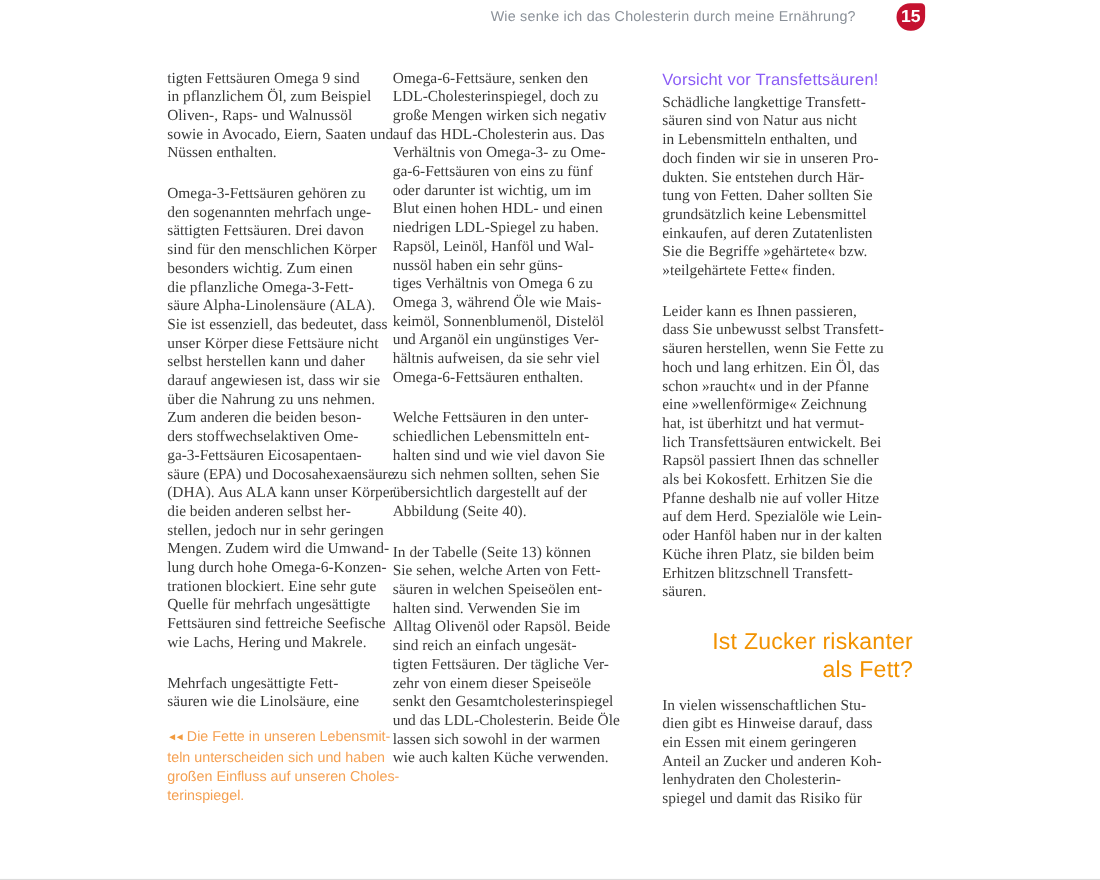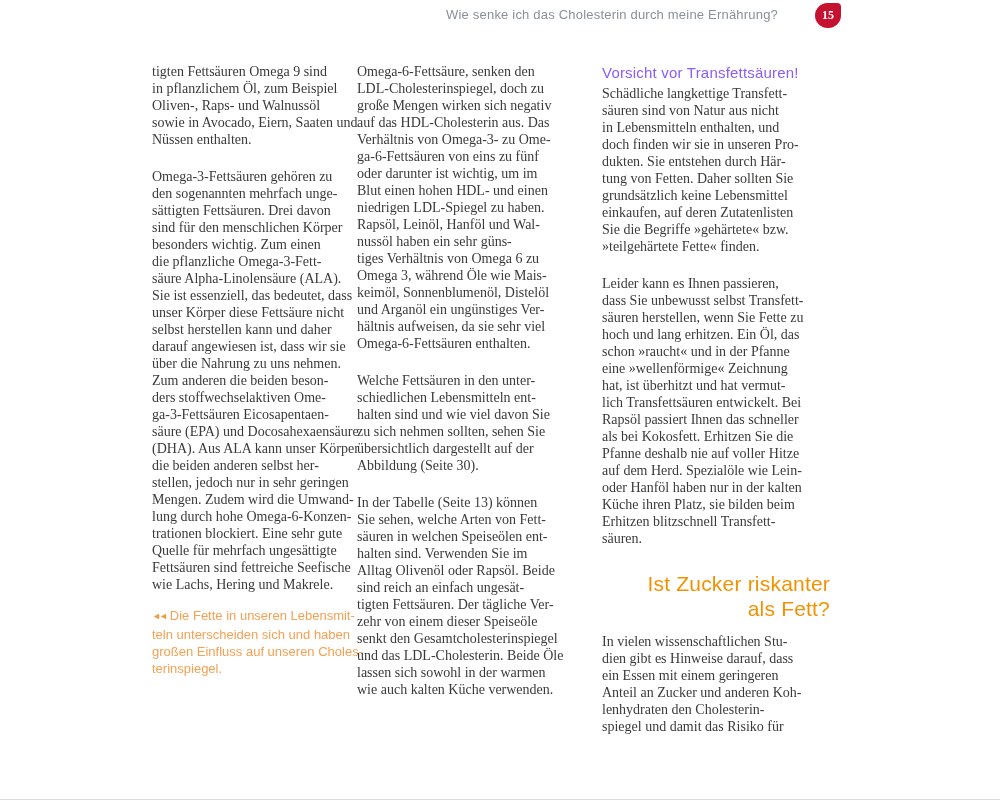--- a/index.html
+++ b/index.html
@@ -27,22 +27,22 @@
   }
   .page-badge {
     position: absolute;
     top: 3px;
     left: 815px;
     width: 26px;
     height: 25px;
     background: #c51230;
     border-radius: 13px 4px 13px 13px;
     color: #ffffff;
-    font-family: Liberation Serif, serif;
-    font-size: 12px;
+    font-family: Liberation Sans, sans-serif;
+    font-size: 16px;
     font-weight: bold;
     display: flex;
     align-items: center;
     justify-content: center;
   }
   
   .col {
     position: absolute;
     top: 63px;
     width: 220px;
@@ -136,20 +136,22 @@
 säure (EPA) und Docosahexaensäure
 (DHA). Aus ALA kann unser Körper
 die beiden anderen selbst her-
 stellen, jedoch nur in sehr geringen
 Mengen. Zudem wird die Umwand-
 lung durch hohe Omega-6-Konzen-
 trationen blockiert. Eine sehr gute
 Quelle für mehrfach ungesättigte
 Fettsäuren sind fettreiche Seefische
 wie Lachs, Hering und Makrele.</p>
+    <p>Mehrfach ungesättigte Fett-
+säuren wie die Linolsäure, eine</p>
     <div class="caption">
       <span class="caption-icon">◄◄</span><span class="caption-text">Die Fette in unseren Lebensmit-
 teln unterscheiden sich und haben
 großen Einfluss auf unseren Choles-
 terinspiegel.</span>
     </div>
   </div>
 
   <div class="col col-2">
     <p>Omega-6-Fettsäure, senken den
@@ -167,21 +169,21 @@
 Omega 3, während Öle wie Mais-
 keimöl, Sonnenblumenöl, Distelöl
 und Arganöl ein ungünstiges Ver-
 hältnis aufweisen, da sie sehr viel
 Omega-6-Fettsäuren enthalten.</p>
     <p>Welche Fettsäuren in den unter-
 schiedlichen Lebensmitteln ent-
 halten sind und wie viel davon Sie
 zu sich nehmen sollten, sehen Sie
 übersichtlich dargestellt auf der
-Abbildung (Seite 30).</p>
+Abbildung (Seite 40).</p>
     <p>In der Tabelle (Seite 13) können
 Sie sehen, welche Arten von Fett-
 säuren in welchen Speiseölen ent-
 halten sind. Verwenden Sie im
 Alltag Olivenöl oder Rapsöl. Beide
 sind reich an einfach ungesät-
 tigten Fettsäuren. Der tägliche Ver-
 zehr von einem dieser Speiseöle
 senkt den Gesamtcholesterinspiegel
 und das LDL-Cholesterin. Beide Öle

